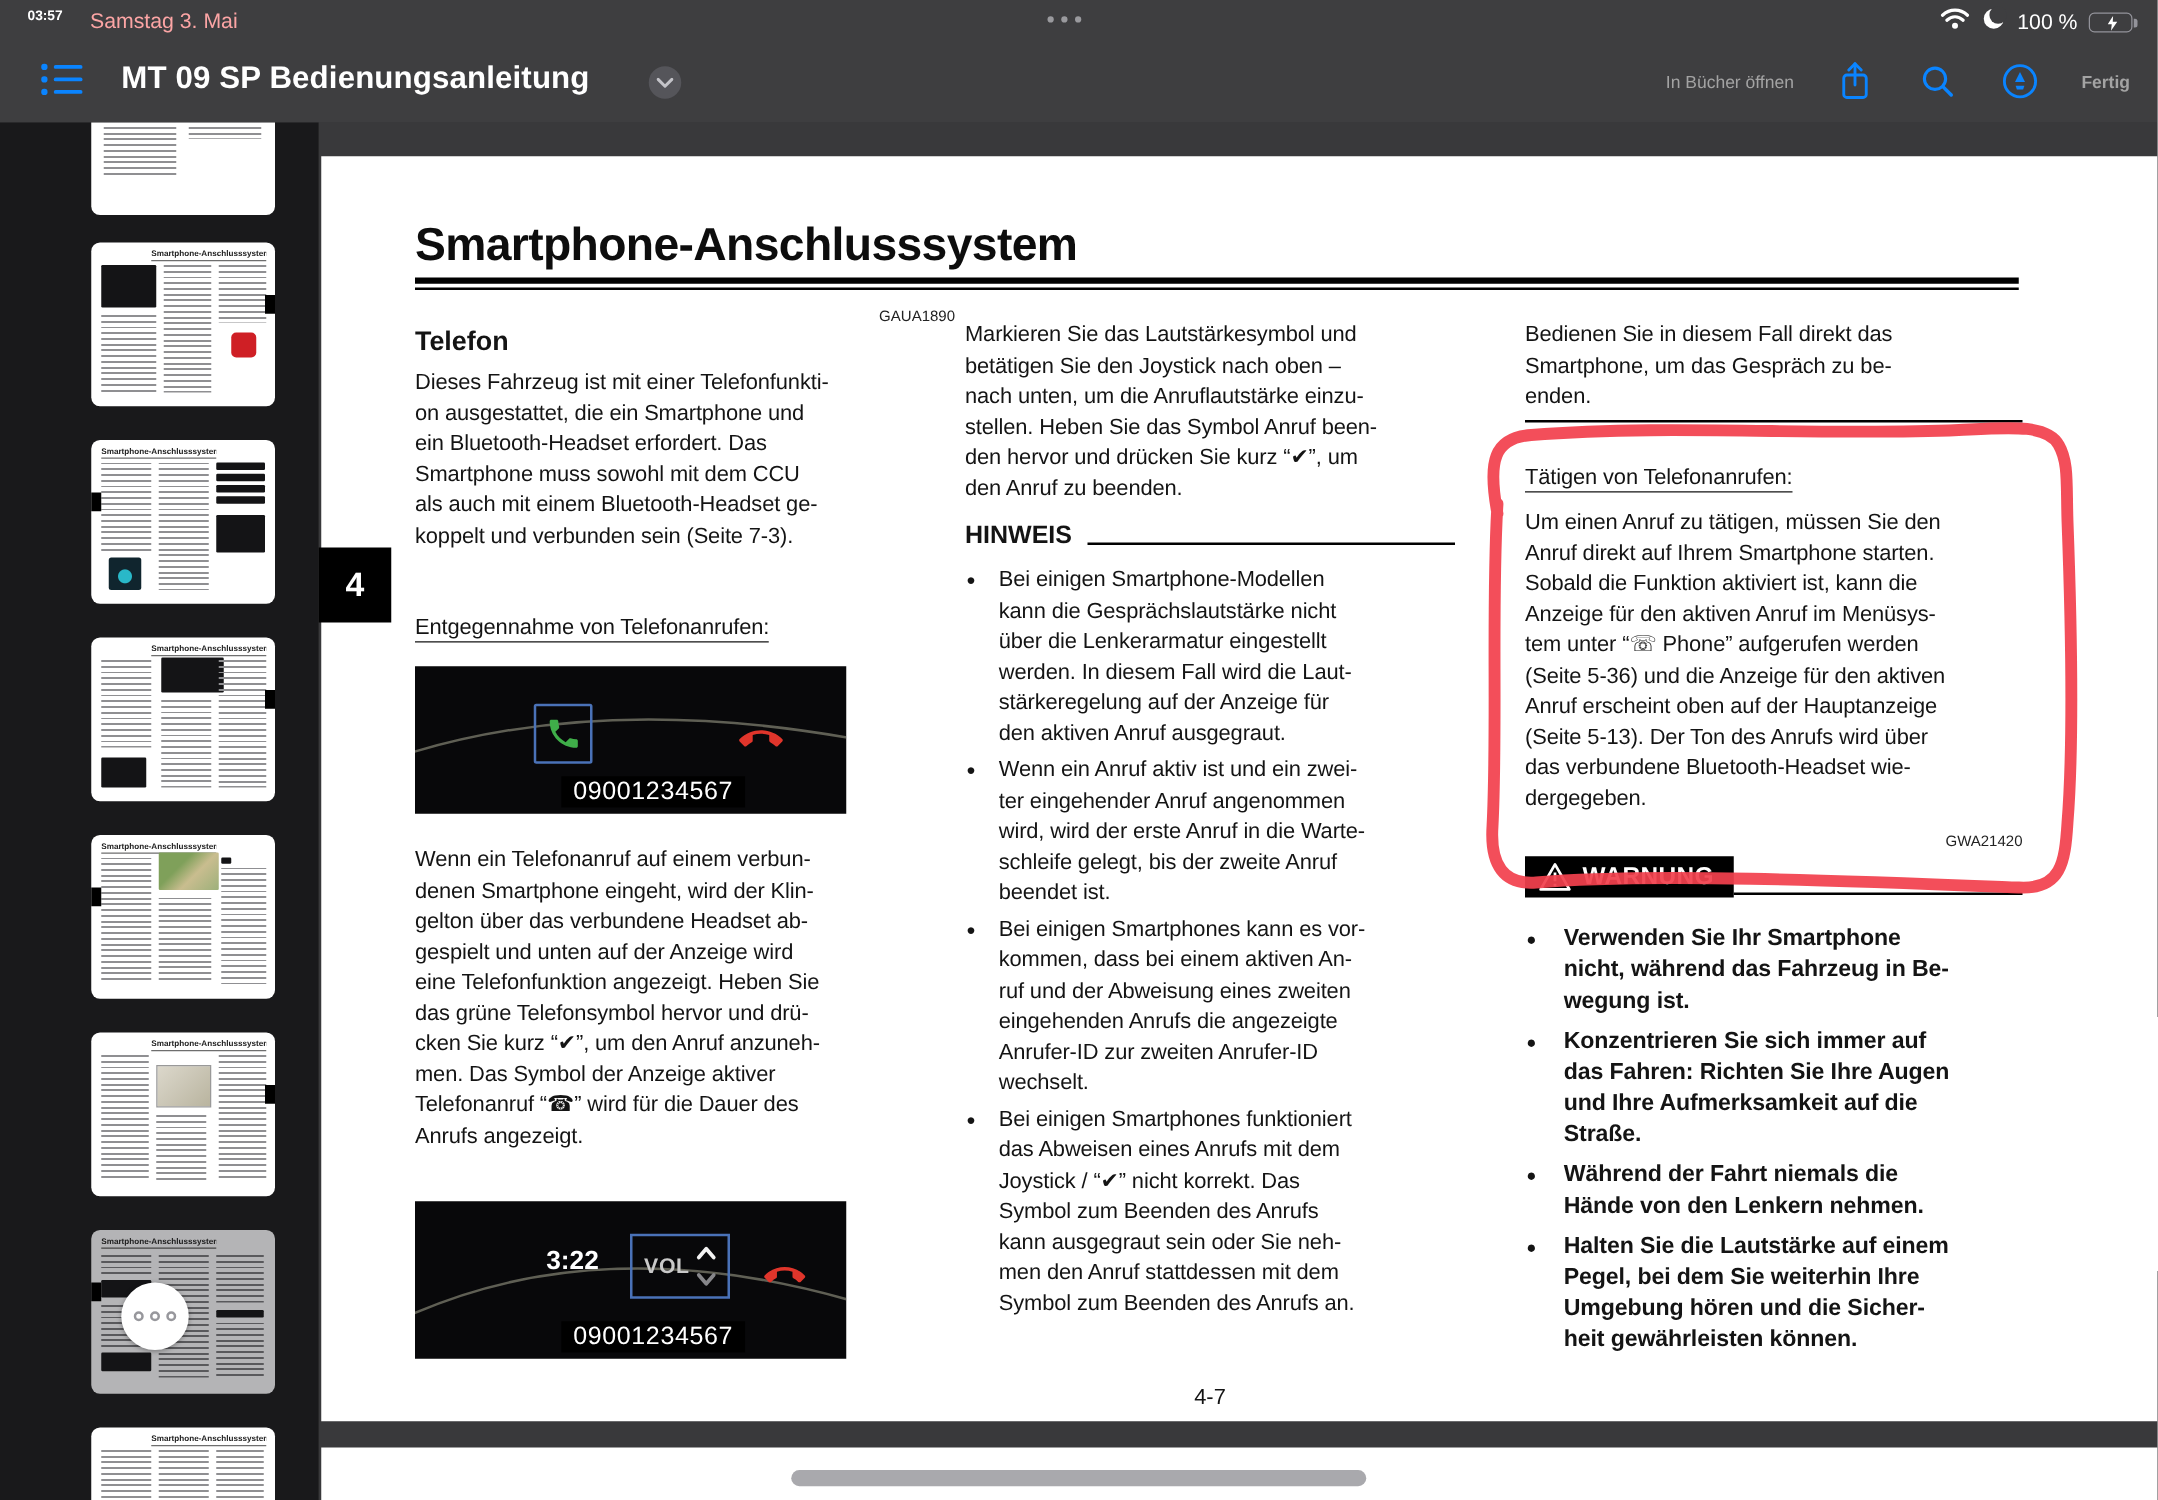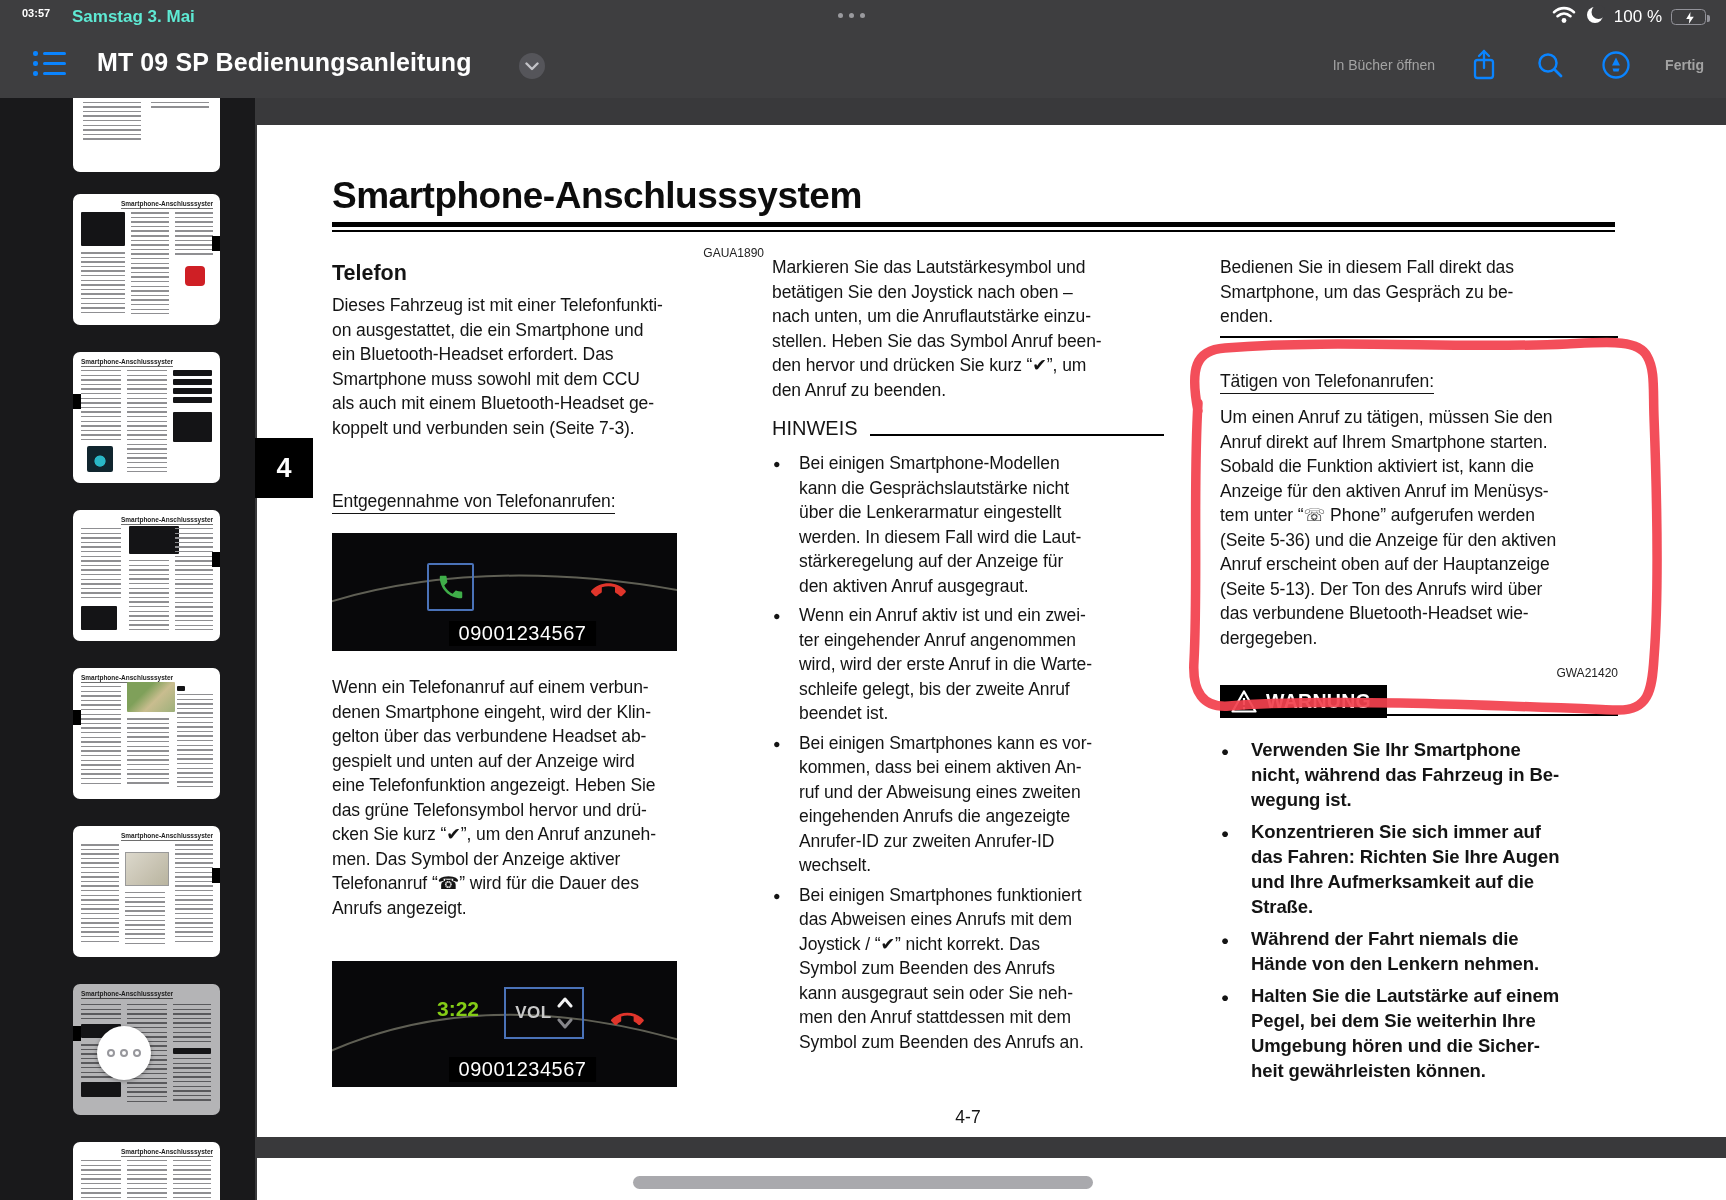--- a/index.html
+++ b/index.html
@@ -3,21 +3,21 @@
 <meta charset="utf-8">
 <style>
   * { margin:0; padding:0; box-sizing:border-box; }
   html,body { width:1726px; height:1200px; }
   body { position:relative; overflow:hidden; background:#39393b;
          font-family:"Liberation Sans", sans-serif; }
 
   
   .statusbar { position:absolute; left:0; top:0; width:1726px; height:32px; background:#3e3e40; color:#fff; }
   .sb-time { position:absolute; left:22px; top:7px; font-size:11px; font-weight:700; }
-  .sb-date { position:absolute; left:72px; top:7px; font-size:17px; font-weight:700; color:#5eead4; }
+  .sb-date { position:absolute; left:72px; top:7px; font-size:17px; font-weight:400; color:#fca5a5; }
   .sb-dots { position:absolute; left:838px; top:13px; display:flex; gap:6px; }
   .sb-dots i { width:5px; height:5px; border-radius:50%; background:#9a9a9e; }
   .sb-right { position:absolute; right:20px; top:5px; display:flex; align-items:center; gap:9px; }
   .sb-batt-txt { font-size:17px; font-weight:400; color:#fff; }
   .batt { position:relative; width:35px; height:16px; border:1.5px solid #93939a; border-radius:4.5px; padding:1.5px; }
   .batt-fill { width:100%; height:100%; border-radius:2px; background:#32d74b; position:relative; }
   .batt-nub { position:absolute; right:-5px; top:4.5px; width:3px; height:7px; background:#93939a; border-radius:0 2px 2px 0; }
   .batt-bolt { position:absolute; left:13px; top:2px; width:10px; height:12px; background:#fff;
                clip-path:polygon(55% 0,12% 58%,44% 58%,38% 100%,88% 40%,52% 40%); }
 
@@ -76,27 +76,27 @@
   .subhead span { border-bottom:1.5px solid #141414; padding-bottom:2px; }
   .h-telefon { position:absolute; left:75px; top:136px; font-size:21.5px; font-weight:800; }
 
   .screen { position:absolute; left:75px; width:345px; background:#08080a; overflow:hidden; }
   .scr-arc { position:absolute; left:0; top:0; }
   .scr-num { position:absolute; bottom:5px; left:50%; transform:translateX(calc(-50% + 18px));
              background:#000; color:#fff; font-size:20px; padding:1px 10px; letter-spacing:0.5px; white-space:nowrap; }
   .greenbox { position:absolute; left:95px; top:30px; width:47px; height:48px; border:2.5px solid #4a72b8; border-radius:2px;
               display:flex; align-items:center; justify-content:center; }
   .phone-red { position:absolute; transform:rotate(135deg); }
-  .scr-time { position:absolute; left:105px; top:36px; color:#84cc16; font-size:21px; font-weight:600; }
+  .scr-time { position:absolute; left:105px; top:36px; color:#ffffff; font-size:21px; font-weight:600; }
   .volbox { position:absolute; left:172px; top:26px; width:80px; height:52px; border:2.5px solid #4a72b8;
             display:flex; align-items:center; justify-content:center; gap:5px; }
   .vol-txt { color:#c9c9c9; font-size:17px; font-weight:600; letter-spacing:0.5px; }
 
   .note-head { position:absolute; display:flex; align-items:flex-end; }
-  .note-title { font-size:20px; font-weight:400; }
+  .note-title { font-size:20px; font-weight:700; }
   .note-line { flex:1; border-bottom:2.5px solid #000; margin:0 0 4px 12px; }
 
   ul.blist { position:absolute; list-style:none; }
   ul.blist li { position:relative; white-space:pre-line; font-size:17.5px; line-height:24.5px; letter-spacing:-0.1px;
                 padding-left:27px; margin-bottom:5px; }
   ul.blist li::before { content:"●"; position:absolute; left:1px; top:1px; font-size:12.5px; }
   ul.blist.bold li { font-weight:700; font-size:18.5px; line-height:25px; padding-left:31px; margin-bottom:7px; }
   ul.blist.bold li::before { font-size:13.5px; top:2px; }
 
   .pgnum { position:absolute; left:515px; top:982px; width:392px; text-align:center; font-size:17.5px; }

